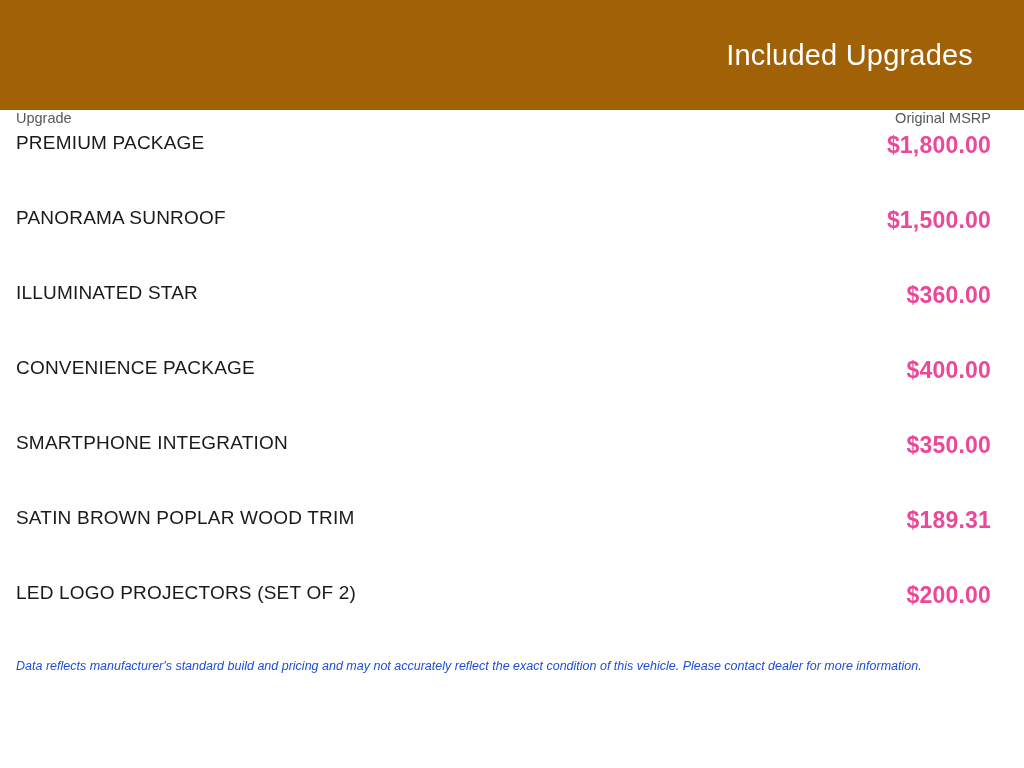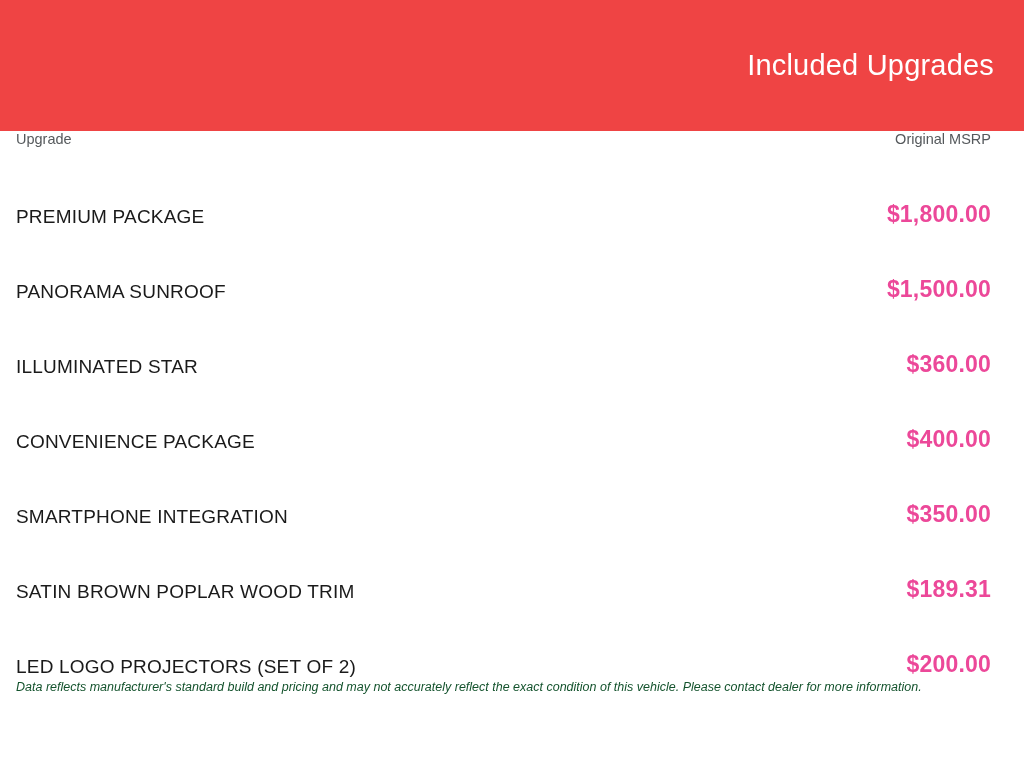--- a/index.html
+++ b/index.html
@@ -8,26 +8,26 @@
   }
   body {
     width: 1024px;
     height: 768px;
     background: #ffffff;
     font-family: "Liberation Sans", sans-serif;
     overflow: hidden;
     position: relative;
   }
   .header-bar {
-    height: 131px;
-    background: #ef4444;
+    height: 110px;
+    background: #a16207;
     display: flex;
     align-items: center;
     justify-content: flex-end;
-    padding-right: 30px;
+    padding-right: 51px;
     box-sizing: border-box;
   }
   .header-title {
     color: #ffffff;
     font-size: 29px;
     font-weight: 400;
     letter-spacing: 0.2px;
   }
   .content {
     padding: 0 33px 0 16px;
@@ -42,38 +42,38 @@
     color: #55595c;
     font-size: 14.5px;
     font-weight: 400;
   }
   .rows {
     margin-top: 6px;
   }
   .upgrade-row {
     height: 75px;
     display: flex;
-    align-items: flex-end;
+    align-items: flex-start;
     justify-content: space-between;
   }
   .upgrade-name {
     color: #1a1a1a;
     font-size: 19px;
     font-weight: 400;
     letter-spacing: 0.2px;
   }
   .upgrade-price {
     color: #ec4899;
     font-size: 23px;
     font-weight: 700;
     letter-spacing: 0.2px;
   }
   .disclaimer {
     margin-top: 2px;
-    color: #14532d;
+    color: #1d4ed8;
     font-size: 12.5px;
     font-style: italic;
     line-height: 15px;
   }
 </style>
 </head>
 <body>
 
 <div class="header-bar">
   <div class="header-title">Included Upgrades</div>

